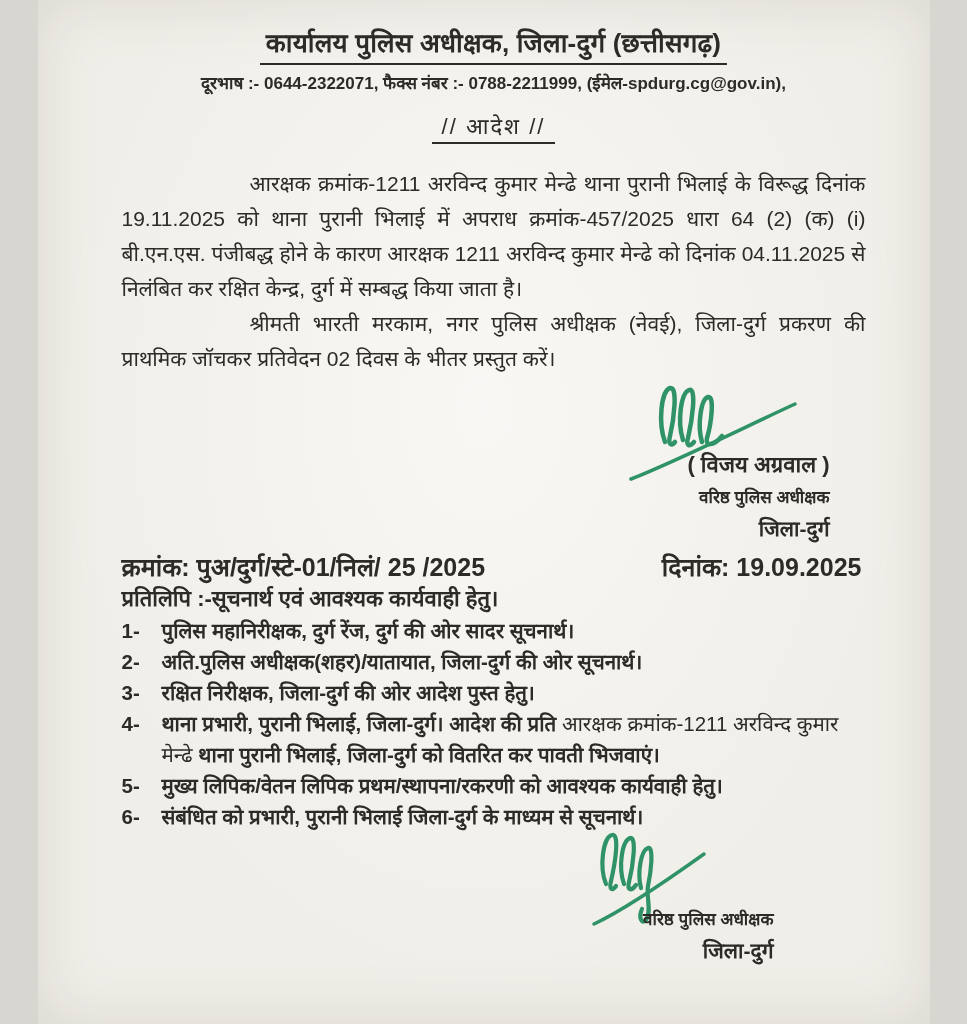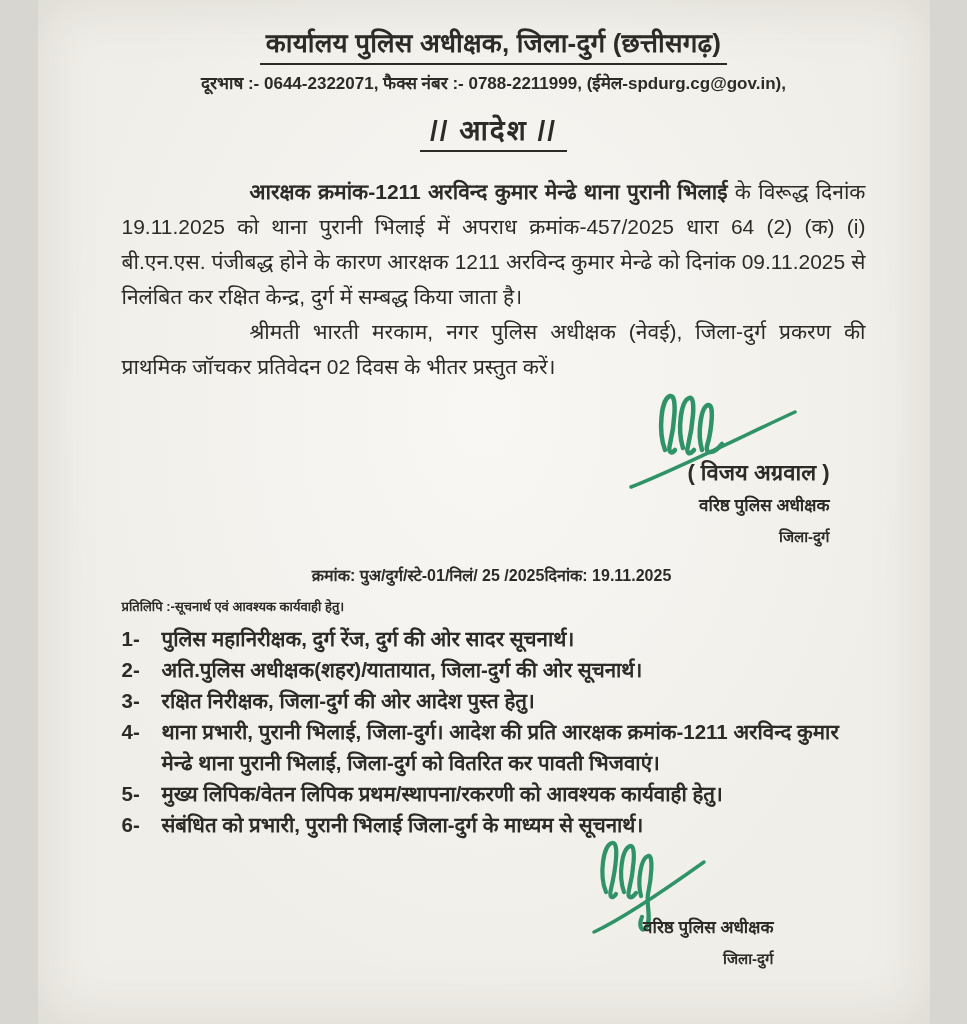--- a/index.html
+++ b/index.html
@@ -31,105 +31,105 @@
     letter-spacing: 0.2px;
   }
   .contact-line {
     margin-top: 6px;
     font-size: 17px;
     font-weight: 600;
   }
   .order-heading {
     margin-top: 16px;
     text-align: center;
-    font-size: 28px;
-    font-weight: 700;
+    font-size: 22px;
+    font-weight: 400;
   }
   .order-heading span {
     display: inline-block;
     border-bottom: 2.5px solid #2d2b27;
     padding: 0 10px 2px 10px;
     letter-spacing: 2px;
   }
 
   
   .paras { margin-top: 22px; }
   .para {
     font-size: 21px;
     line-height: 35px;
     text-align: justify;
     text-indent: 128px;
   }
-  .b { font-weight: 700; margin-top: 40px; }
+  .b { font-weight: 400; margin-top: 40px; }
 
   
   .sig-block {
     width: 300px;
     text-align: right;
     margin-left: auto;
   }
   .sig-block.top { margin-right: 36px; margin-top: 2px; }
   .sig-block.bottom { margin-right: 92px; margin-top: -6px; width: 280px; }
   .sig-svg { display: block; margin: 0 auto; }
   .sig-block.top .sig-svg { margin-left: 95px; margin-bottom: -34px; }
   .sig-block.bottom .sig-svg { margin-left: 78px; margin-bottom: -22px; }
   .sig-name { font-size: 22px; line-height: 34px; font-weight: 600; }
   .sig-desig { font-size: 17px; line-height: 31px; font-weight: 600; }
-  .sig-place { font-size: 15px; line-height: 31px; font-weight: 600; }
+  .sig-place { font-size: 21px; line-height: 31px; font-weight: 600; }
 
   
   .ref-row {
     display: flex;
-    justify-content: center;
+    justify-content: space-between;
     align-items: baseline;
     margin-top: 8px;
-    font-size: 16px;
+    font-size: 25px;
     line-height: 31px;
     font-weight: 600;
   }
   .ref-date { margin-right: 4px; }
-  .copy-heading { font-size: 13px; line-height: 31px; font-weight: 600; }
+  .copy-heading { font-size: 22px; line-height: 31px; font-weight: 600; }
   .copy-list { margin-top: 1px; }
   .copy-item { display: flex; font-size: 20.5px; line-height: 31px; }
   .copy-item .no { flex: 0 0 40px; font-weight: 600; }
   .copy-item .txt { flex: 1; font-weight: 600; }
 </style>
 </head>
 <body>
 
 <div class="page">
 
   <div class="hdr">
     <div class="office-title">कार्यालय पुलिस अधीक्षक, जिला-दुर्ग (छत्तीसगढ़)</div>
     <div class="contact-line">दूरभाष :- 0644-2322071, फैक्स नंबर :- 0788-2211999, (ईमेल-spdurg.cg@gov.in),</div>
     <div class="order-heading">
       <span>// आदेश //</span>
     </div>
   </div>
 
   <div class="paras">
-    <p class="para"><span class="b">आरक्षक क्रमांक-1211 अरविन्द कुमार मेन्ढे थाना पुरानी भिलाई</span><span> के विरूद्ध दिनांक 19.11.2025 को थाना पुरानी भिलाई में अपराध क्रमांक-457/2025 धारा 64 (2) (क) (i) बी.एन.एस. पंजीबद्ध होने के कारण आरक्षक 1211 अरविन्द कुमार मेन्ढे को दिनांक 09.11.2025 से निलंबित कर रक्षित केन्द्र, दुर्ग में सम्बद्ध किया जाता है।</span></p>
+    <p class="para"><span class="b">आरक्षक क्रमांक-1211 अरविन्द कुमार मेन्ढे थाना पुरानी भिलाई</span><span> के विरूद्ध दिनांक 19.11.2025 को थाना पुरानी भिलाई में अपराध क्रमांक-457/2025 धारा 64 (2) (क) (i) बी.एन.एस. पंजीबद्ध होने के कारण आरक्षक 1211 अरविन्द कुमार मेन्ढे को दिनांक 04.11.2025 से निलंबित कर रक्षित केन्द्र, दुर्ग में सम्बद्ध किया जाता है।</span></p>
     <p class="para"><span>श्रीमती भारती मरकाम, नगर पुलिस अधीक्षक (नेवई), जिला-दुर्ग प्रकरण की प्राथमिक जॉचकर प्रतिवेदन 02 दिवस के भीतर प्रस्तुत करें।</span></p>
   </div>
 
   <div class="sig-block top">
     <svg class="sig-svg" width="190" height="104" viewBox="0 0 190 104" fill="none">
       <path d="M40 64 C33 45 36 13 45 10 C53 8 49 41 45 58 C43 66 46 69 50 64
                M58 62 C52 43 56 15 64 12 C72 9 67 43 63 60 C61 67 64 70 69 64
                M77 64 C72 47 76 21 83 19 C90 17 86 47 82 60 C80 68 88 69 97 58" stroke-width="4.5" stroke-linecap="round" fill="none" stroke="#2f9367"></path>
       <path d="M6 101 C52 83 122 48 170 26" stroke-width="3.5" stroke-linecap="round" fill="none" stroke="#2f9367"></path>
     </svg>
     <div class="sig-name">( विजय अग्रवाल )</div>
     <div class="sig-desig">वरिष्ठ पुलिस अधीक्षक</div>
     <div class="sig-place">जिला-दुर्ग</div>
   </div>
 
   <div class="ref-row">
     <div class="ref-no">क्रमांक: पुअ/दुर्ग/स्टे-01/निलं/ 25 /2025</div>
-    <div class="ref-date">दिनांक: 19.11.2025</div>
+    <div class="ref-date">दिनांक: 19.09.2025</div>
   </div>
 
   <div class="copy-heading">प्रतिलिपि :-सूचनार्थ एवं आवश्यक कार्यवाही हेतु।</div>
 
   <div class="copy-list">
     <div class="copy-item">
       <div class="no">1-</div>
       <div class="txt"><span>पुलिस महानिरीक्षक, दुर्ग रेंज, दुर्ग की ओर सादर सूचनार्थ।</span></div>
     </div>
     <div class="copy-item">

